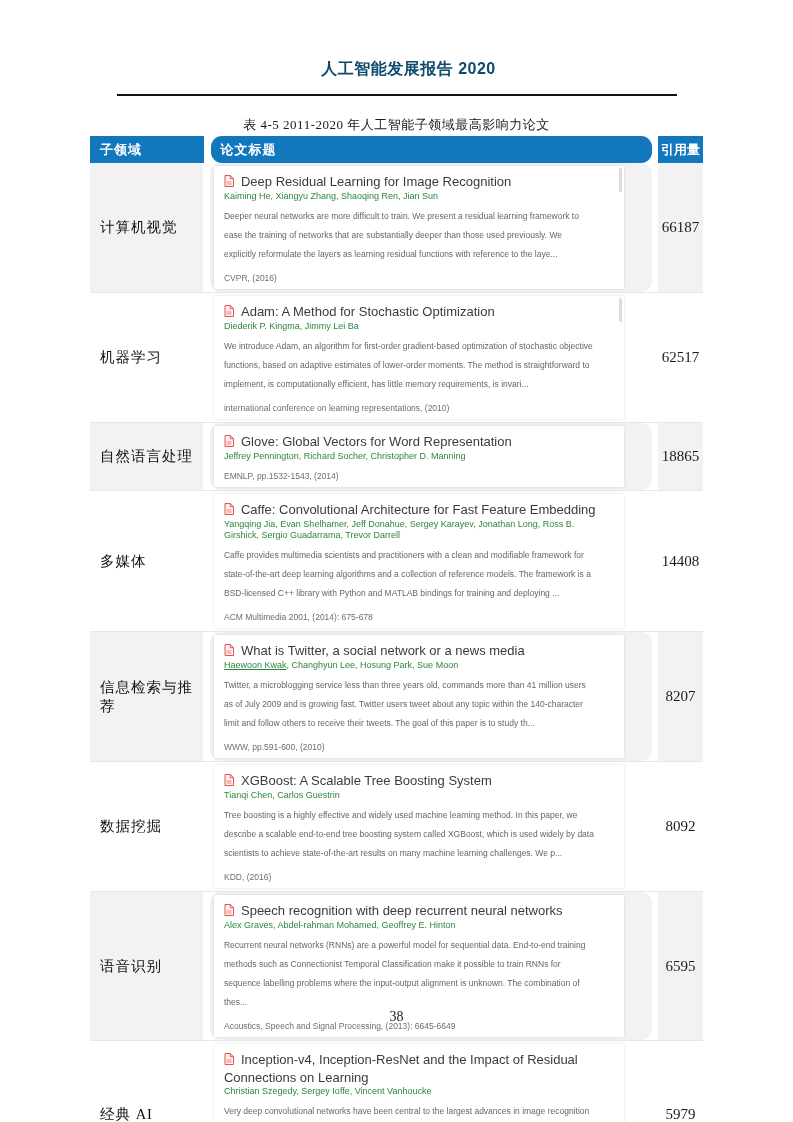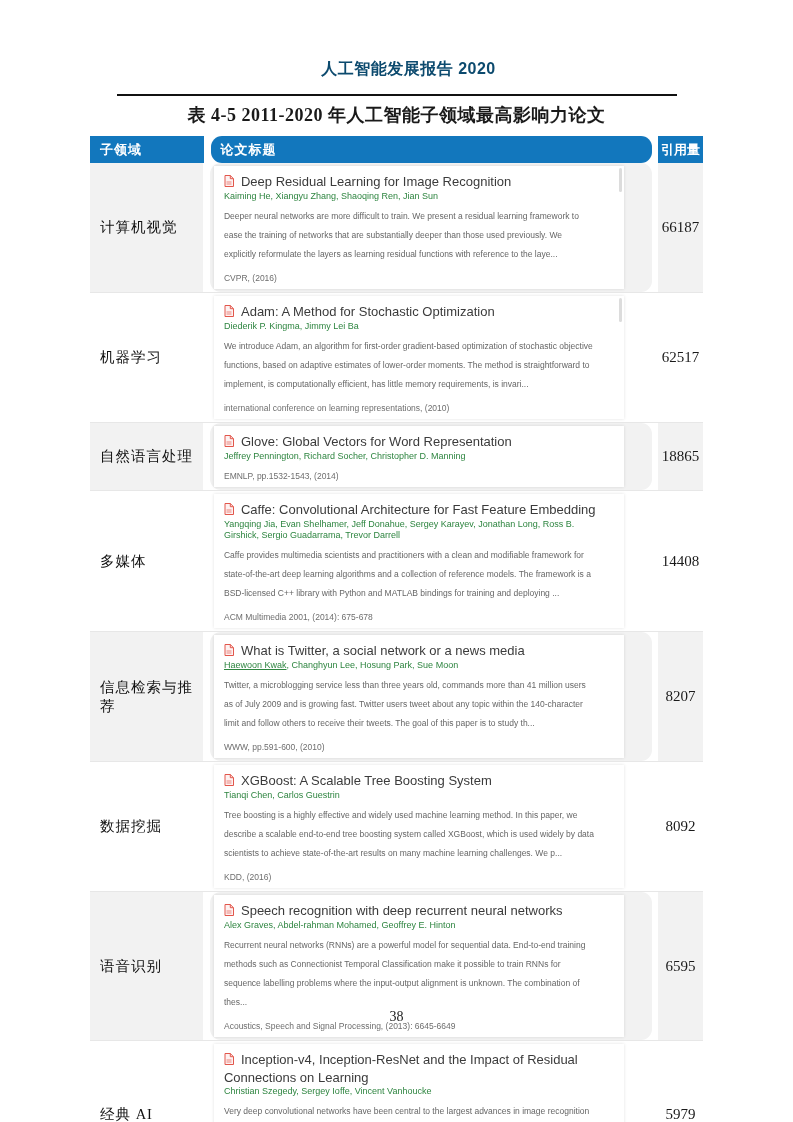--- a/index.html
+++ b/index.html
@@ -15,23 +15,23 @@
     position:absolute; top:59px; left:12px; width:100%; text-align:center;
     font-size:16px; font-weight:700; color:#0c4a6e; letter-spacing:0.5px;
   }
   .doc-header-rule {
     position:absolute; top:94px; left:117px; width:560px; height:2px;
     background:#111;
   }
 
   
   .table-caption {
-    position:absolute; top:103px; left:0; width:100%; text-align:center;
-    font-family:"Liberation Serif","DejaVu Serif",serif;
-    font-size:18px; font-weight:700; color:#1a1a1a; letter-spacing:0.5px;
+    position:absolute; top:116px; left:0; width:100%; text-align:center;
+    font-family:"Liberation Serif","DejaVu Serif",serif;
+    font-size:13px; font-weight:400; color:#1a1a1a; letter-spacing:0.5px;
   }
 
   
   .ai-table { position:absolute; top:136px; left:90px; width:613px; }
 
   .trow { display:flex; width:613px; background:#fff; border-bottom:1px solid #e7e7e7; }
   .thead { border-bottom:none; height:27px; }
 
   .c1 { width:132px; }
   .c2 { width:518px; margin-left:7px;border-radius:11px; }

